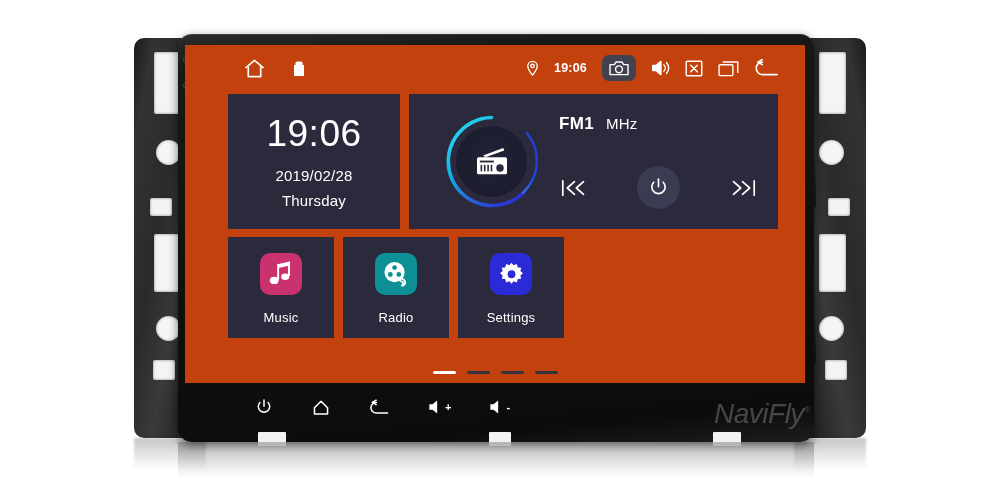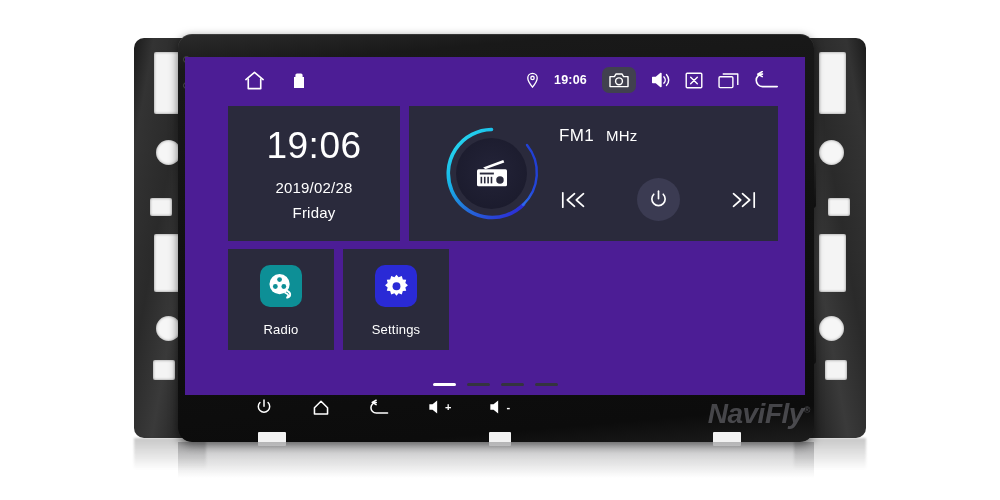--- a/index.html
+++ b/index.html
@@ -48,22 +48,22 @@
     position: absolute; color: #d2d2d2; font-size: 7.5px; font-weight: bold;
     letter-spacing: .4px;
   }
   .bezel-dot {
     position: absolute; width: 7px; height: 7px; border-radius: 50%;
     border: 1px solid #4a4a4a; background: #1a1a1a;
   }
 
   
   #screen {
-    position: absolute; left: 185px; top: 57px; width: 620px; height: 338px;
-    background: #4c1d95; overflow: hidden;
+    position: absolute; left: 185px; top: 45px; width: 620px; height: 338px;
+    background: #c2410c; overflow: hidden;
   }
 
   
   #statusbar {
     position: absolute; left: 0; top: 0; width: 100%; height: 46px;
     display: flex; align-items: center;
   }
   .sb-left { display: flex; align-items: center; gap: 26px; margin-left: 58px; }
   .sb-right { display: flex; align-items: center; gap: 15px; margin-left: auto; margin-right: 26px; }
   .sb-icon { display: flex; align-items: center; justify-content: center; }
@@ -87,21 +87,21 @@
   #radio-ring-wrap { position: absolute; left: 32px; top: 17px; width: 101px; height: 101px; }
   #radio-core {
     position: absolute; left: 15px; top: 15px; width: 71px; height: 71px; border-radius: 50%;
     background: radial-gradient(circle at 50% 45%, #232338 0%, #1c1c2e 70%, #191928 100%);
     display: flex; align-items: center; justify-content: center;
   }
   #radio-freq-row {
     position: absolute; left: 150px; top: 20px;
     display: flex; align-items: baseline; gap: 12px; color: #fff;
   }
-  .f-band { font-size: 17px; font-weight: 400; letter-spacing: .3px; }
+  .f-band { font-size: 17px; font-weight: 700; letter-spacing: .3px; }
   .f-val  { font-size: 32px; font-weight: 300; letter-spacing: .5px; }
   .f-unit { font-size: 15px; font-weight: 400; letter-spacing: .3px; text-align: center; }
   #radio-ctrls {
     position: absolute; left: 152px; top: 72px; width: 195px;
     display: flex; align-items: center; justify-content: space-between;
   }
   #power-btn {
     width: 43px; height: 43px; border-radius: 50%; background: #3b3b52;
     display: flex; align-items: center; justify-content: center;
   }
@@ -120,21 +120,21 @@
   .app-label { color: #fff; font-size: 13px; margin-top: 15px; letter-spacing: .2px; }
 
   
   #dots { position: absolute; left: 0; bottom: 9px; width: 100%; display: flex; justify-content: center; gap: 11px; }
   .dot { width: 23px; height: 3px; border-radius: 2px; background: #34343f; }
   .dot.on { background: #ffffff; }
 
   
   #watermark {
     position: absolute; right: 24px; bottom: 8px;
-    color: rgba(150,150,160,.42); font-size: 28px; font-style: italic; font-weight: bold;
+    color: rgba(150,150,160,.42); font-size: 28px; font-style: italic; font-weight: normal;
     letter-spacing: -.5px; user-select: none; white-space: nowrap; margin-left: 32px;
   }
   #watermark sup { font-size: 9px; font-style: normal; vertical-align: super; }
 
   
   #bottombar {
     position: absolute; left: 185px; top: 389px; width: 620px; height: 36px;
     display: flex; align-items: center; gap: 38px; padding-left: 70px;
   }
   .bb { display: flex; align-items: center; justify-content: center; cursor: pointer; }
@@ -249,21 +249,21 @@
           </svg>
         </span>
       </div>
     </div>
 
     <div id="widgets">
 
       <div id="clock-tile" class="tile">
         <div id="clock-time">19:06</div>
         <div id="clock-date">2019/02/28</div>
-        <div id="clock-day">Friday</div>
+        <div id="clock-day">Thursday</div>
       </div>
 
       <div id="radio-tile" class="tile">
         <div id="radio-ring-wrap">
           <svg width="101" height="101" viewBox="0 0 101 101">
             <defs>
               <linearGradient id="ringgrad" x1="0%" y1="0%" x2="85%" y2="100%">
                 <stop offset="0%" stop-color="#2ee6f2"></stop>
                 <stop offset="35%" stop-color="#17b7e8"></stop>
                 <stop offset="70%" stop-color="#2563d8"></stop>
@@ -319,20 +319,32 @@
             </svg>
           </span>
         </div>
       </div>
     </div>
 
     <div id="apps">
 
 
 
+      <div class="app">
+        <div class="app-icon" style="background:#c9316f">
+          <svg width="24" height="26" viewBox="0 0 24 26">
+            <path d="M9.5 3 L21 0.6 V4.6 L9.5 7 z" fill="#fff"></path>
+            <rect x="8.2" y="3" width="1.9" height="15.5" fill="#fff"></rect>
+            <rect x="19.1" y="0.8" width="1.9" height="14" fill="#fff"></rect>
+            <ellipse cx="5.2" cy="19.4" rx="4.4" ry="3.6" fill="#fff"></ellipse>
+            <ellipse cx="16.2" cy="15.8" rx="4" ry="3.3" fill="#fff"></ellipse>
+          </svg>
+        </div>
+        <div class="app-label">Music</div>
+      </div>
 
       <div class="app">
         <div class="app-icon" style="background:#0d8f96">
           <svg width="27" height="26" viewBox="0 0 28 27">
             <circle cx="12" cy="11.5" r="10.5" fill="#fff"></circle>
             <circle cx="12" cy="6.8" r="2.5" fill="#0d8f96"></circle>
             <circle cx="7.6" cy="14" r="2.5" fill="#0d8f96"></circle>
             <circle cx="16.4" cy="14" r="2.5" fill="#0d8f96"></circle>
             <path d="M20 18.5 c4.5 2.2 3.8 6.6 -0.8 7.2 c2.6 -1.6 2.6 -3.6 -1.4 -5.2" fill="none" stroke="#fff" stroke-width="1.9" stroke-linecap="round"></path>
           </svg>

